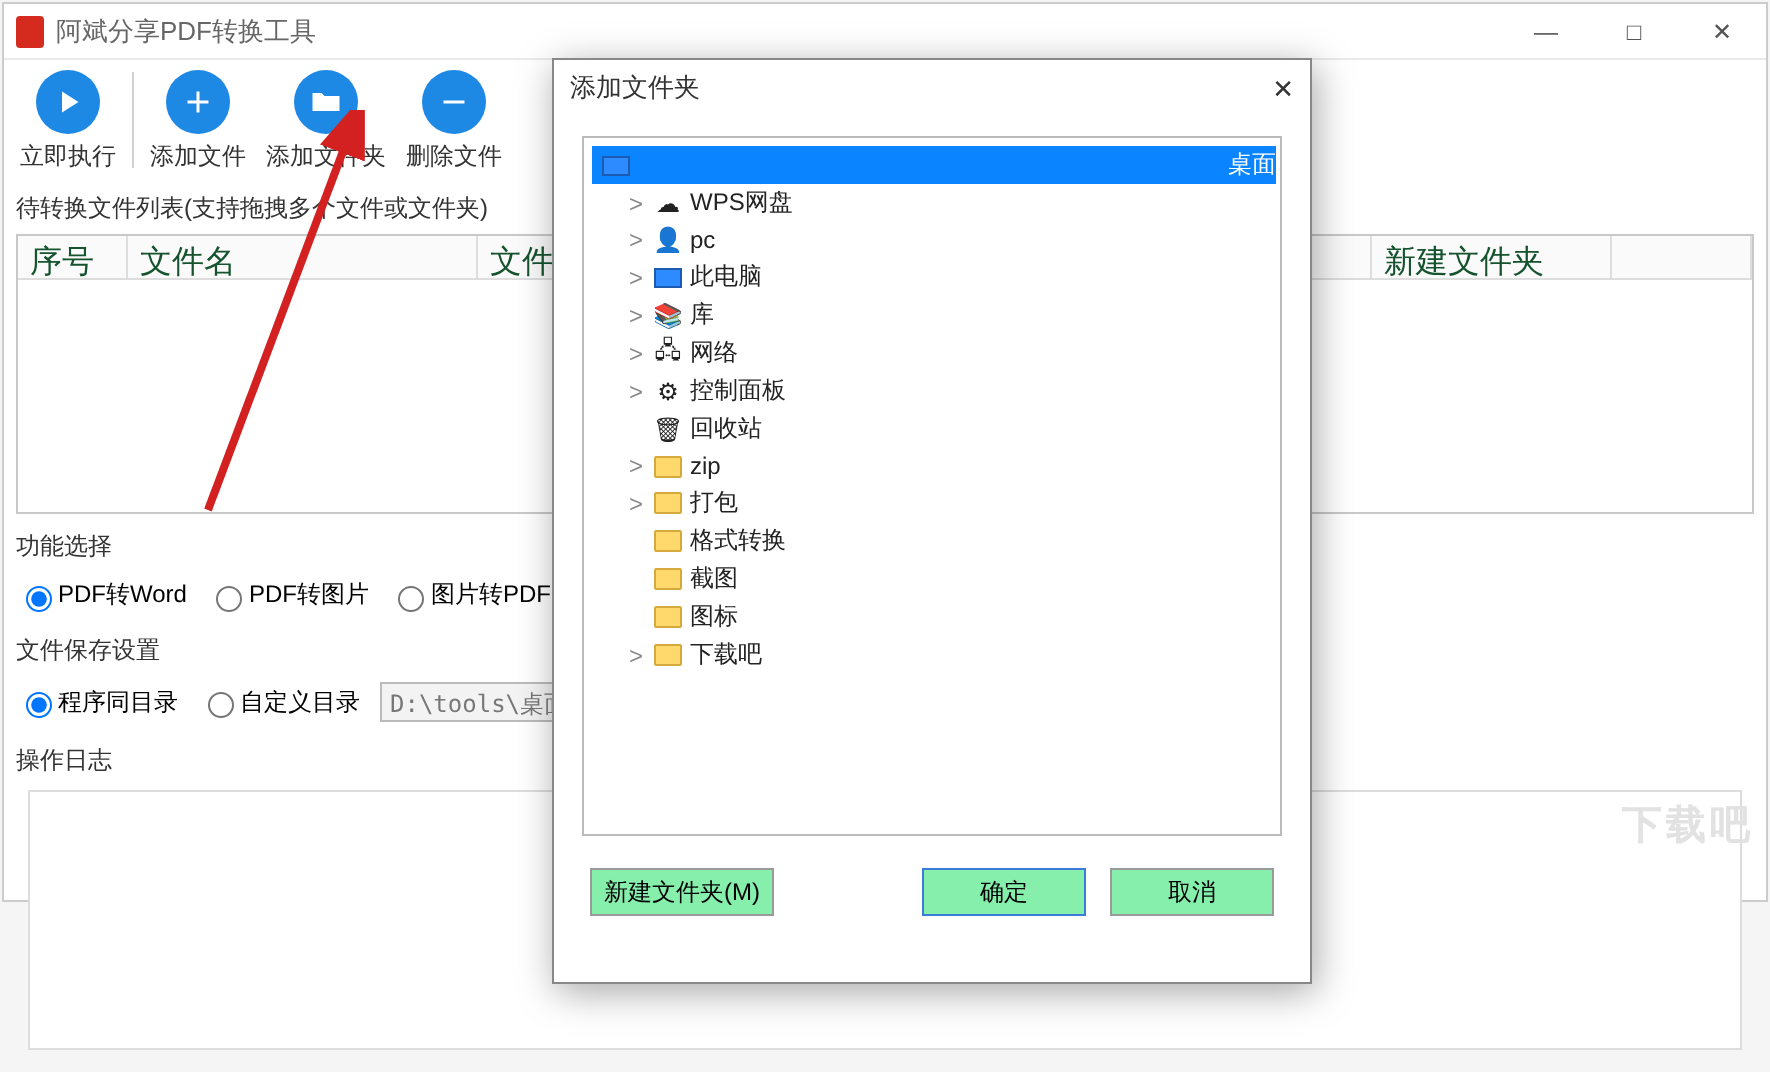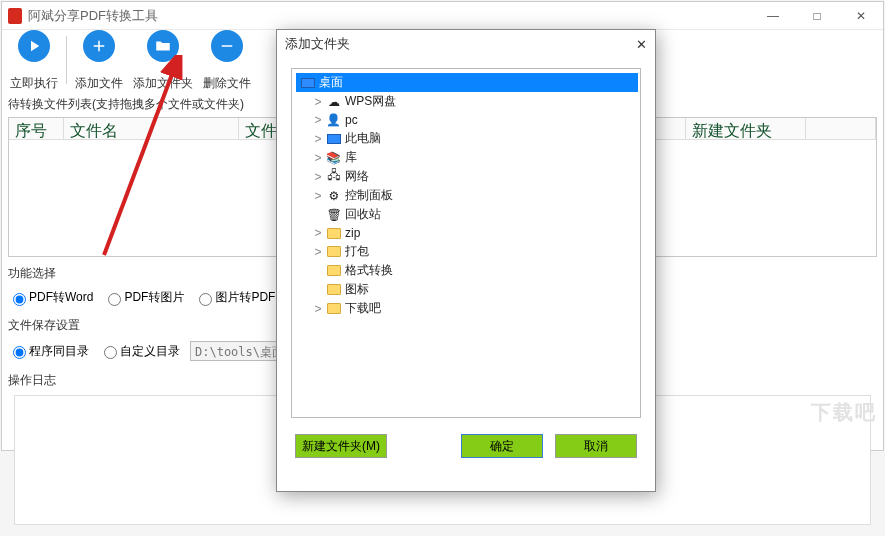--- a/index.html
+++ b/index.html
@@ -9,21 +9,21 @@
   
   .main-window { position:absolute; left:1px; top:1px; width:883px; height:450px; background:#fff; border:1px solid #ccc; }
   .titlebar { height:28px; background:#fff; display:flex; align-items:center; padding-left:6px; border-bottom:1px solid #eaeaea; }
   .titlebar .logo { width:14px; height:16px; background:#d52b1e; margin-right:6px; border-radius:2px; }
   .titlebar .title { color:#666; font-size:13px; }
   .winctrls { margin-left:auto; display:flex; }
   .winbtn { width:44px; height:28px; display:flex; align-items:center; justify-content:center; color:#555; }
 
   
   .toolbar { height:62px; display:flex; align-items:flex-start; }
-  .tbitem { width:64px; height:62px; display:flex; flex-direction:column; align-items:center; justify-content:space-between; cursor:pointer; }
+  .tbitem { width:64px; height:62px; display:flex; flex-direction:column; align-items:center; justify-content:center; cursor:pointer; }
   .tbitem .ico { width:32px; height:32px; border-radius:16px; background:#1e88e5; display:flex; align-items:center; justify-content:center; color:#fff; }
   .tbitem .ico svg { width:18px; height:18px; fill:#fff; }
   .tbitem .lbl { font-size:12px; color:#333; margin-top:3px; }
   .tbsep { width:1px; height:48px; background:#d0d0d0; margin-top:6px; }
 
   .section-label { padding:4px 6px; color:#333; font-size:12px; }
 
   .filelist { border:1px solid #c8c8c8; margin:0 6px; height:140px; background:#fff; }
   .flheader { display:flex; height:22px; background:#fafafa; border-bottom:1px solid #ddd; }
   .flcol { border-right:1px solid #ddd; padding:3px 6px; color:#14532d; font-size:16px; }
@@ -41,26 +41,26 @@
 
   
   .modal { position:absolute; left:276px; top:29px; width:380px; height:463px; background:#fff; border:1px solid #888; box-shadow:2px 4px 18px rgba(0,0,0,.35); }
   .mhdr { height:28px; display:flex; align-items:center; padding:0 8px; font-size:13px; color:#333; }
   .mhdr .mclose { margin-left:auto; cursor:pointer; }
   .treewrap { margin:10px 14px 6px 14px; border:1px solid #bbb; height:350px; overflow:auto; padding:4px 2px; background:#fff; }
   .tree ul { list-style:none; margin:0; padding-left:18px; }
   .tree li { padding:1px 0; white-space:nowrap; color:#222; font-size:12px; display:flex; align-items:center; }
   .tree li .tw { width:12px; display:inline-flex; justify-content:center; color:#888; cursor:pointer; }
   .tree li .ic { width:16px; height:16px; display:inline-flex; align-items:center; justify-content:center; margin:0 3px 0 2px; }
-  .tree li.root { background:#0a84ff; color:#fff; margin-left:-2px; padding-left:2px; }
+  .tree li.root { background:#0a84ff; color:#fff; margin-left:-2px; padding-left:2px;justify-content:space-between; }
   .folder { width:14px; height:11px; background:#ffd96b; border:1px solid #d6a93c; border-radius:1px; }
   .monitor { width:14px; height:10px; background:#2e8bff; border:1px solid #1b5bb0; }
   .mbtns { display:flex; justify-content:flex-end; gap:12px; padding:10px 18px; }
   .mbtns .spacer { flex:1; }
-  .btn { min-width:82px; height:24px; border:1px solid #999; background:#84cc16; font-size:12px; cursor:pointer; }
+  .btn { min-width:82px; height:24px; border:1px solid #999; background:#86efac; font-size:12px; cursor:pointer; }
   .btn.primary { border:1px solid #3a7bd5; }
 
   
   .arrow { position:absolute; left:92px; top:55px; width:110px; height:210px; pointer-events:none; }
 
   .watermark { position:absolute; right:6px; bottom:24px; color:#e2e2e2; font-size:20px; font-weight:bold; letter-spacing:2px; }
 </style>
 </head>
 <body>
 
@@ -239,20 +239,27 @@
             <span class="ic">
               <span class="folder"></span>
             </span>
             <span>格式转换</span>
           </li>
           <li>
             <span class="tw">&nbsp;</span>
             <span class="ic">
               <span class="folder"></span>
             </span>
+            <span>截图</span>
+          </li>
+          <li>
+            <span class="tw">&nbsp;</span>
+            <span class="ic">
+              <span class="folder"></span>
+            </span>
             <span>图标</span>
           </li>
           <li>
             <span class="tw">&gt;</span>
             <span class="ic">
               <span class="folder"></span>
             </span>
             <span>下载吧</span>
           </li>
         </ul>

